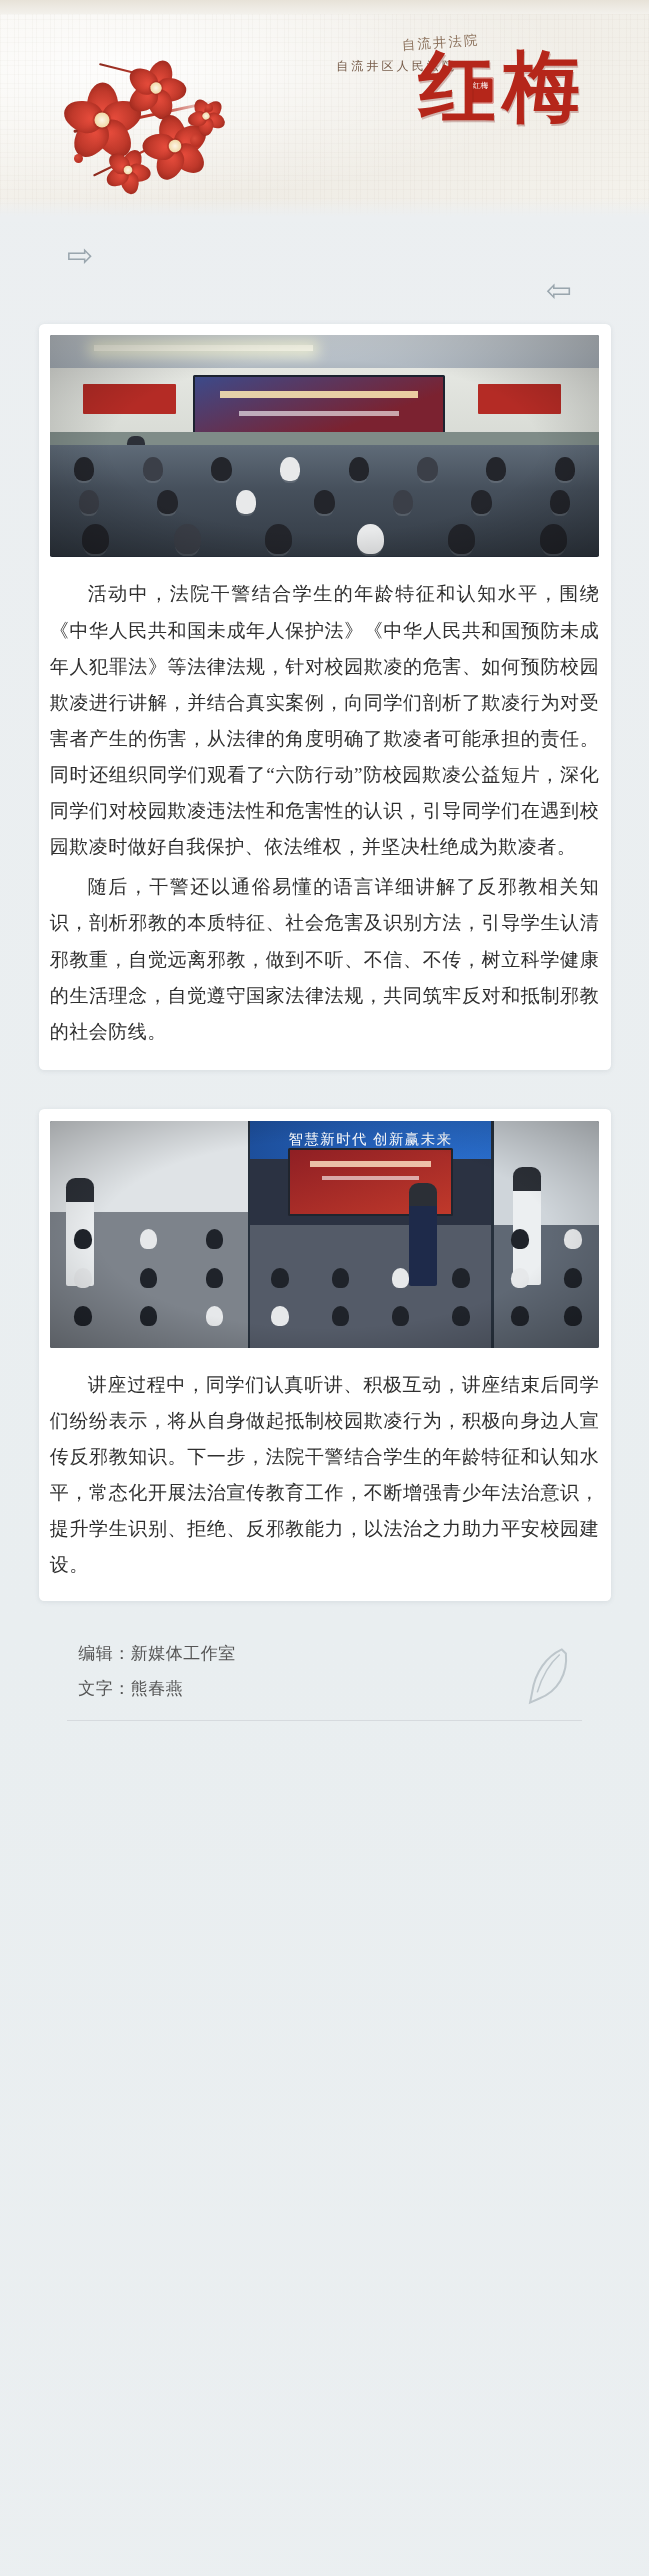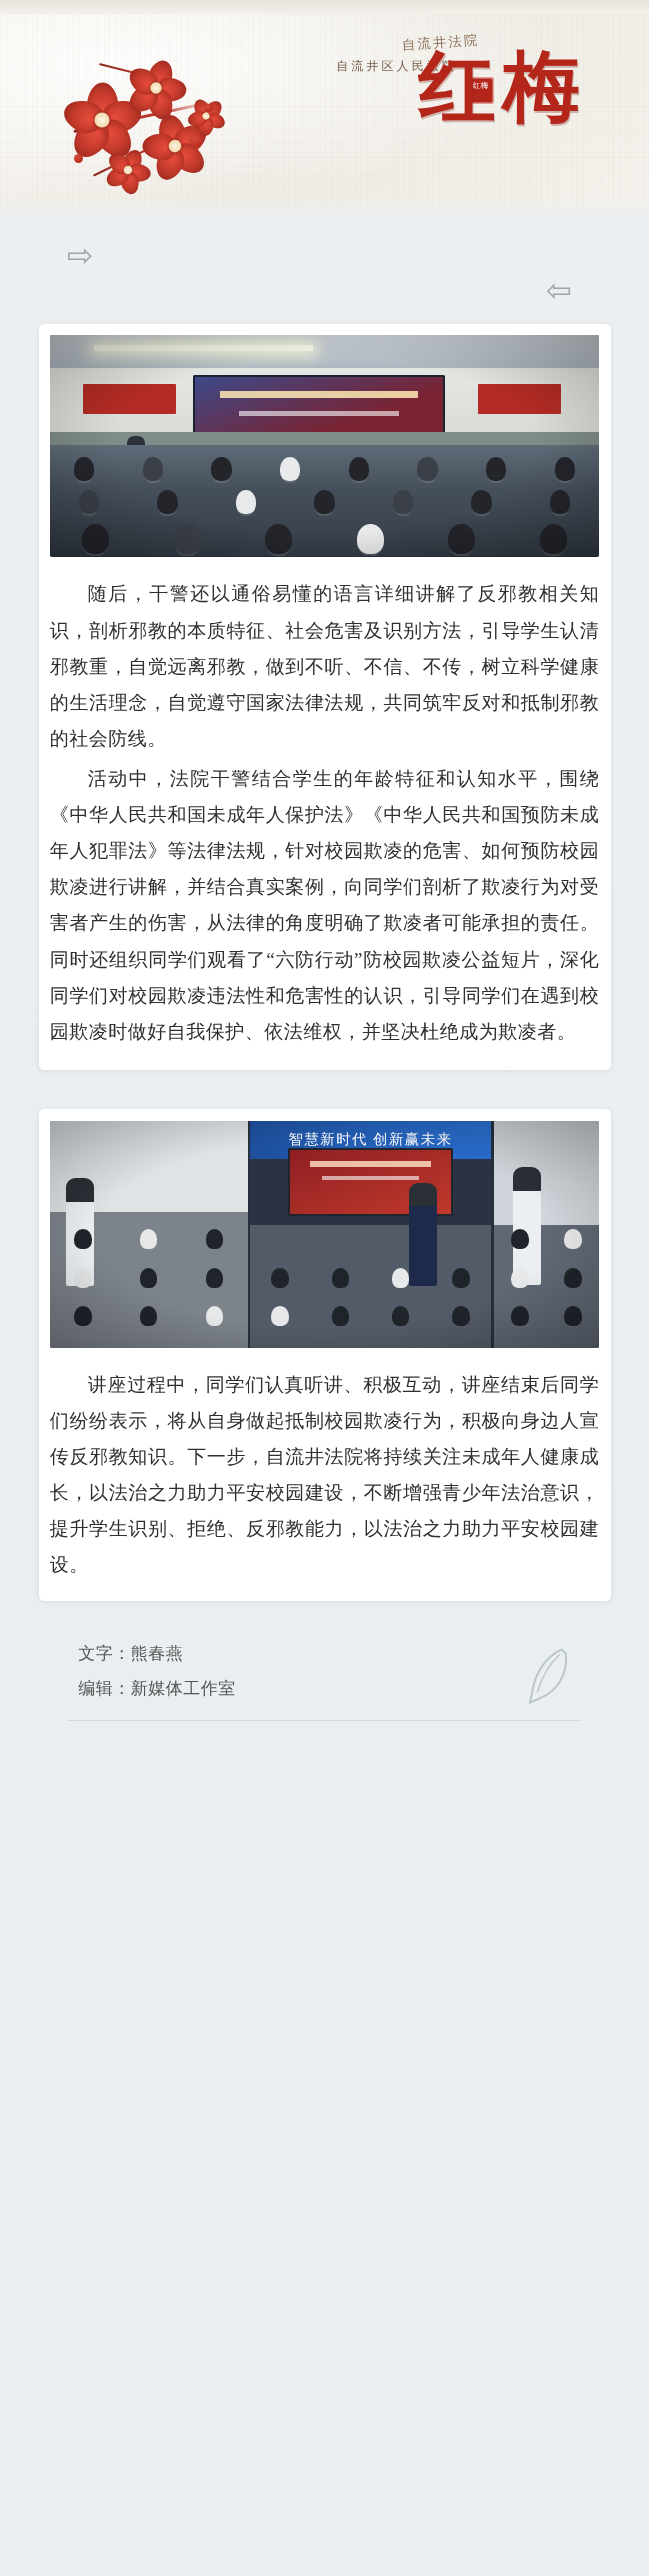--- a/index.html
+++ b/index.html
@@ -589,22 +589,22 @@
           <div class="head light"></div>
           <div class="head"></div>
         <div class="head white"></div>
           <div class="head"></div>
           <div class="head"></div>
       </div>
       <div class="vignette"></div>
     </div>
 
     <div class="card-text">
+      <p class="para">活动中，法院干警结合学生的年龄特征和认知水平，围绕《中华人民共和国未成年人保护法》《中华人民共和国预防未成年人犯罪法》等法律法规，针对校园欺凌的危害、如何预防校园欺凌进行讲解，并结合真实案例，向同学们剖析了欺凌行为对受害者产生的伤害，从法律的角度明确了欺凌者可能承担的责任。同时还组织同学们观看了“六防行动”防校园欺凌公益短片，深化同学们对校园欺凌违法性和危害性的认识，引导同学们在遇到校园欺凌时做好自我保护、依法维权，并坚决杜绝成为欺凌者。</p>
       <p class="para">随后，干警还以通俗易懂的语言详细讲解了反邪教相关知识，剖析邪教的本质特征、社会危害及识别方法，引导学生认清邪教重，自觉远离邪教，做到不听、不信、不传，树立科学健康的生活理念，自觉遵守国家法律法规，共同筑牢反对和抵制邪教的社会防线。</p>
-      <p class="para">活动中，法院干警结合学生的年龄特征和认知水平，围绕《中华人民共和国未成年人保护法》《中华人民共和国预防未成年人犯罪法》等法律法规，针对校园欺凌的危害、如何预防校园欺凌进行讲解，并结合真实案例，向同学们剖析了欺凌行为对受害者产生的伤害，从法律的角度明确了欺凌者可能承担的责任。同时还组织同学们观看了“六防行动”防校园欺凌公益短片，深化同学们对校园欺凌违法性和危害性的认识，引导同学们在遇到校园欺凌时做好自我保护、依法维权，并坚决杜绝成为欺凌者。</p>
     </div>
   </div>
 
   <div class="spacer-lg"></div>
 
   <div class="card tight">
     <div class="photo2">
       <div class="pane a">
         <div class="standing s1"></div>
         <div class="deskrow d1">
@@ -655,32 +655,32 @@
           </div>
         <div class="deskrow d3">
             <div class="p"></div>
             <div class="p"></div>
           </div>
       </div>
       <div class="vignette"></div>
     </div>
 
     <div class="card-text">
-      <p class="para">讲座过程中，同学们认真听讲、积极互动，讲座结束后同学们纷纷表示，将从自身做起抵制校园欺凌行为，积极向身边人宣传反邪教知识。下一步，自流井法院将持续关注未成年人健康成长，以法治之力助力平安校园建设，不断增强青少年法治意识，提升学生识别、拒绝、反邪教能力，以法治之力助力平安校园建设。</p>
+      <p class="para">讲座过程中，同学们认真听讲、积极互动，讲座结束后同学们纷纷表示，将从自身做起抵制校园欺凌行为，积极向身边人宣传反邪教知识。下一步，法院干警结合学生的年龄特征和认知水平，常态化开展法治宣传教育工作，不断增强青少年法治意识，提升学生识别、拒绝、反邪教能力，以法治之力助力平安校园建设。</p>
     </div>
   </div>
 
   <div class="spacer-md"></div>
 
   <div class="credits">
     <div class="credit-line">
+      <span>编辑：</span><span>新媒体工作室</span>
+    </div>
+    <div class="credit-line">
       <span>文字：</span><span>熊春燕</span>
-    </div>
-    <div class="credit-line">
-      <span>编辑：</span><span>新媒体工作室</span>
     </div>
   </div>
 
   <svg class="quill" viewBox="0 0 90 120">
     <path d="M70 8 C40 22 18 52 12 92 L8 112 L26 104 C62 90 82 56 78 16 Z" fill="none" stroke="#9aa6ae" stroke-width="4"></path>
     <path d="M66 18 C48 34 32 58 22 92" fill="none" stroke="#9aa6ae" stroke-width="3"></path>
   </svg>
 
   <div class="credit-rule"></div>
 

